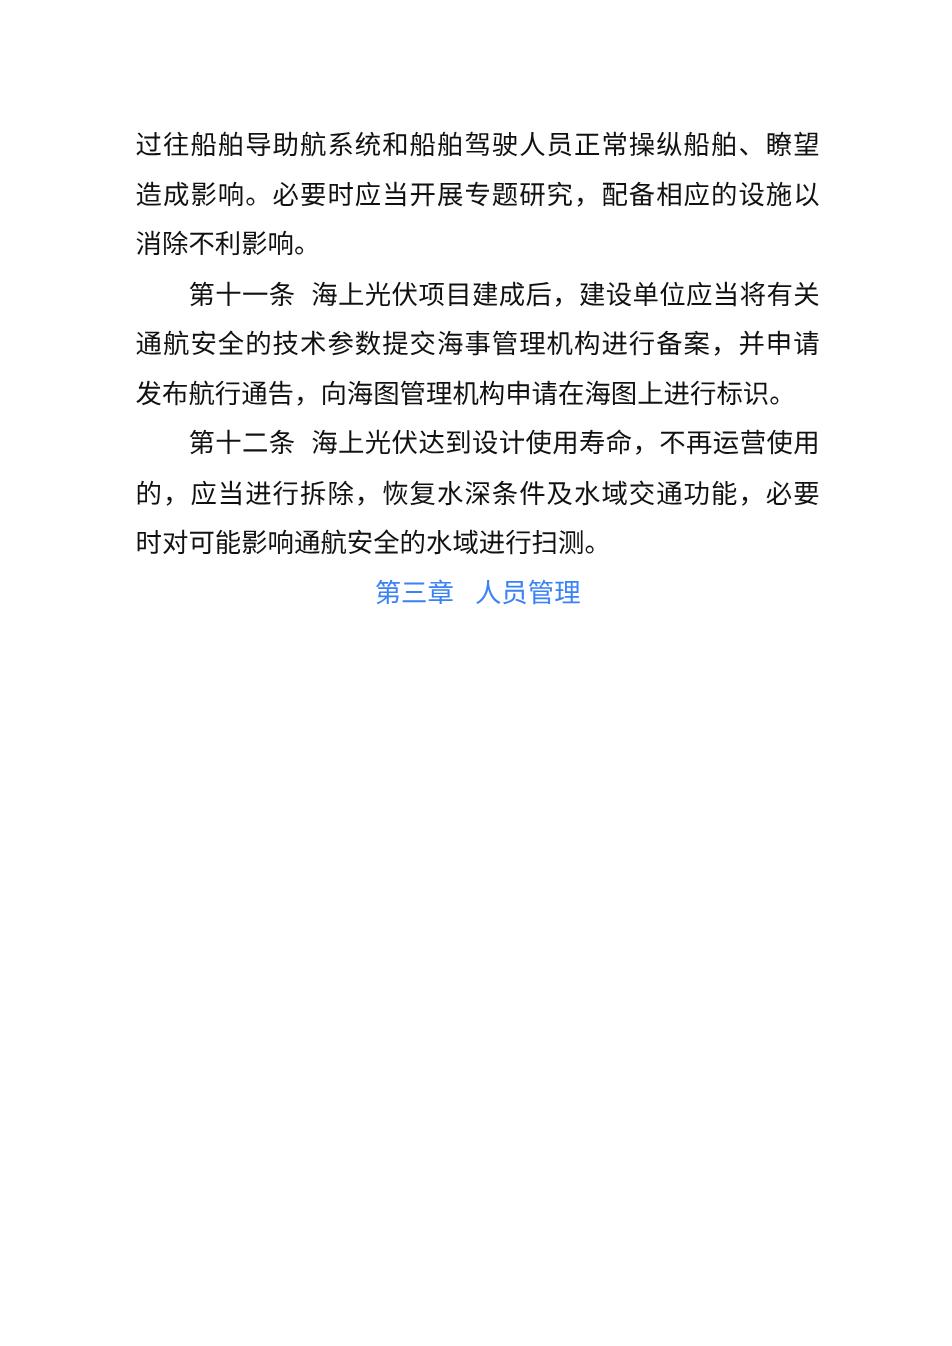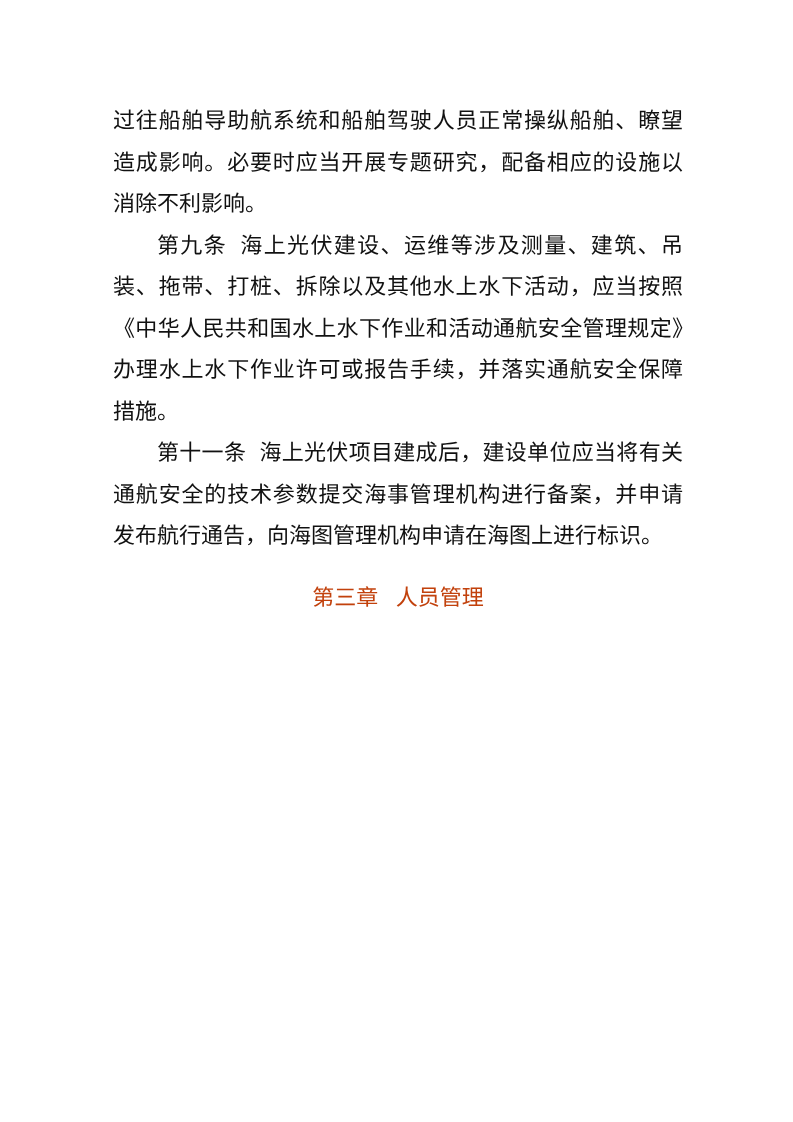--- a/index.html
+++ b/index.html
@@ -32,49 +32,49 @@
     letter-spacing: 0;
     word-break: break-all;
   }
   .para.no-indent {
     text-indent: 0;
   }
   .art-num {
     margin-right: 0.6em;
   }
   .chapter {
-    margin: 20px 0 13px 0;
+    margin: 0 0 13px 0;
     font-size: 22px;
     font-weight: normal;
     line-height: 41.5px;
     text-align: center;
     text-indent: 0;
-    color: #c2410c;
+    color: #3b82f6;
   }
   .ch-num {
     margin-right: 0.8em;
   }
 </style>
 </head>
 <body>
 
 <div class="page">
   <div class="content">
 
     <p class="para no-indent">过往船舶导助航系统和船舶驾驶人员正常操纵船舶、瞭望造成影响。必要时应当开展专题研究，配备相应的设施以消除不利影响。</p>
 
-    <p class="para">
-      <span class="art-num">第九条</span><span>海上光伏建设、运维等涉及测量、建筑、吊装、拖带、打桩、拆除以及其他水上水下活动，应当按照《中华人民共和国水上水下作业和活动通航安全管理规定》办理水上水下作业许可或报告手续，并落实通航安全保障措施。</span>
-    </p>
 
 
     <p class="para">
       <span class="art-num">第十一条</span><span>海上光伏项目建成后，建设单位应当将有关通航安全的技术参数提交海事管理机构进行备案，并申请发布航行通告，向海图管理机构申请在海图上进行标识。</span>
     </p>
 
+    <p class="para">
+      <span class="art-num">第十二条</span><span>海上光伏达到设计使用寿命，不再运营使用的，应当进行拆除，恢复水深条件及水域交通功能，必要时对可能影响通航安全的水域进行扫测。</span>
+    </p>
 
     <h2 class="chapter">
       <span class="ch-num">第三章</span><span>人员管理</span>
     </h2>
 
 
   </div>
 </div>
 
 </body></html>

